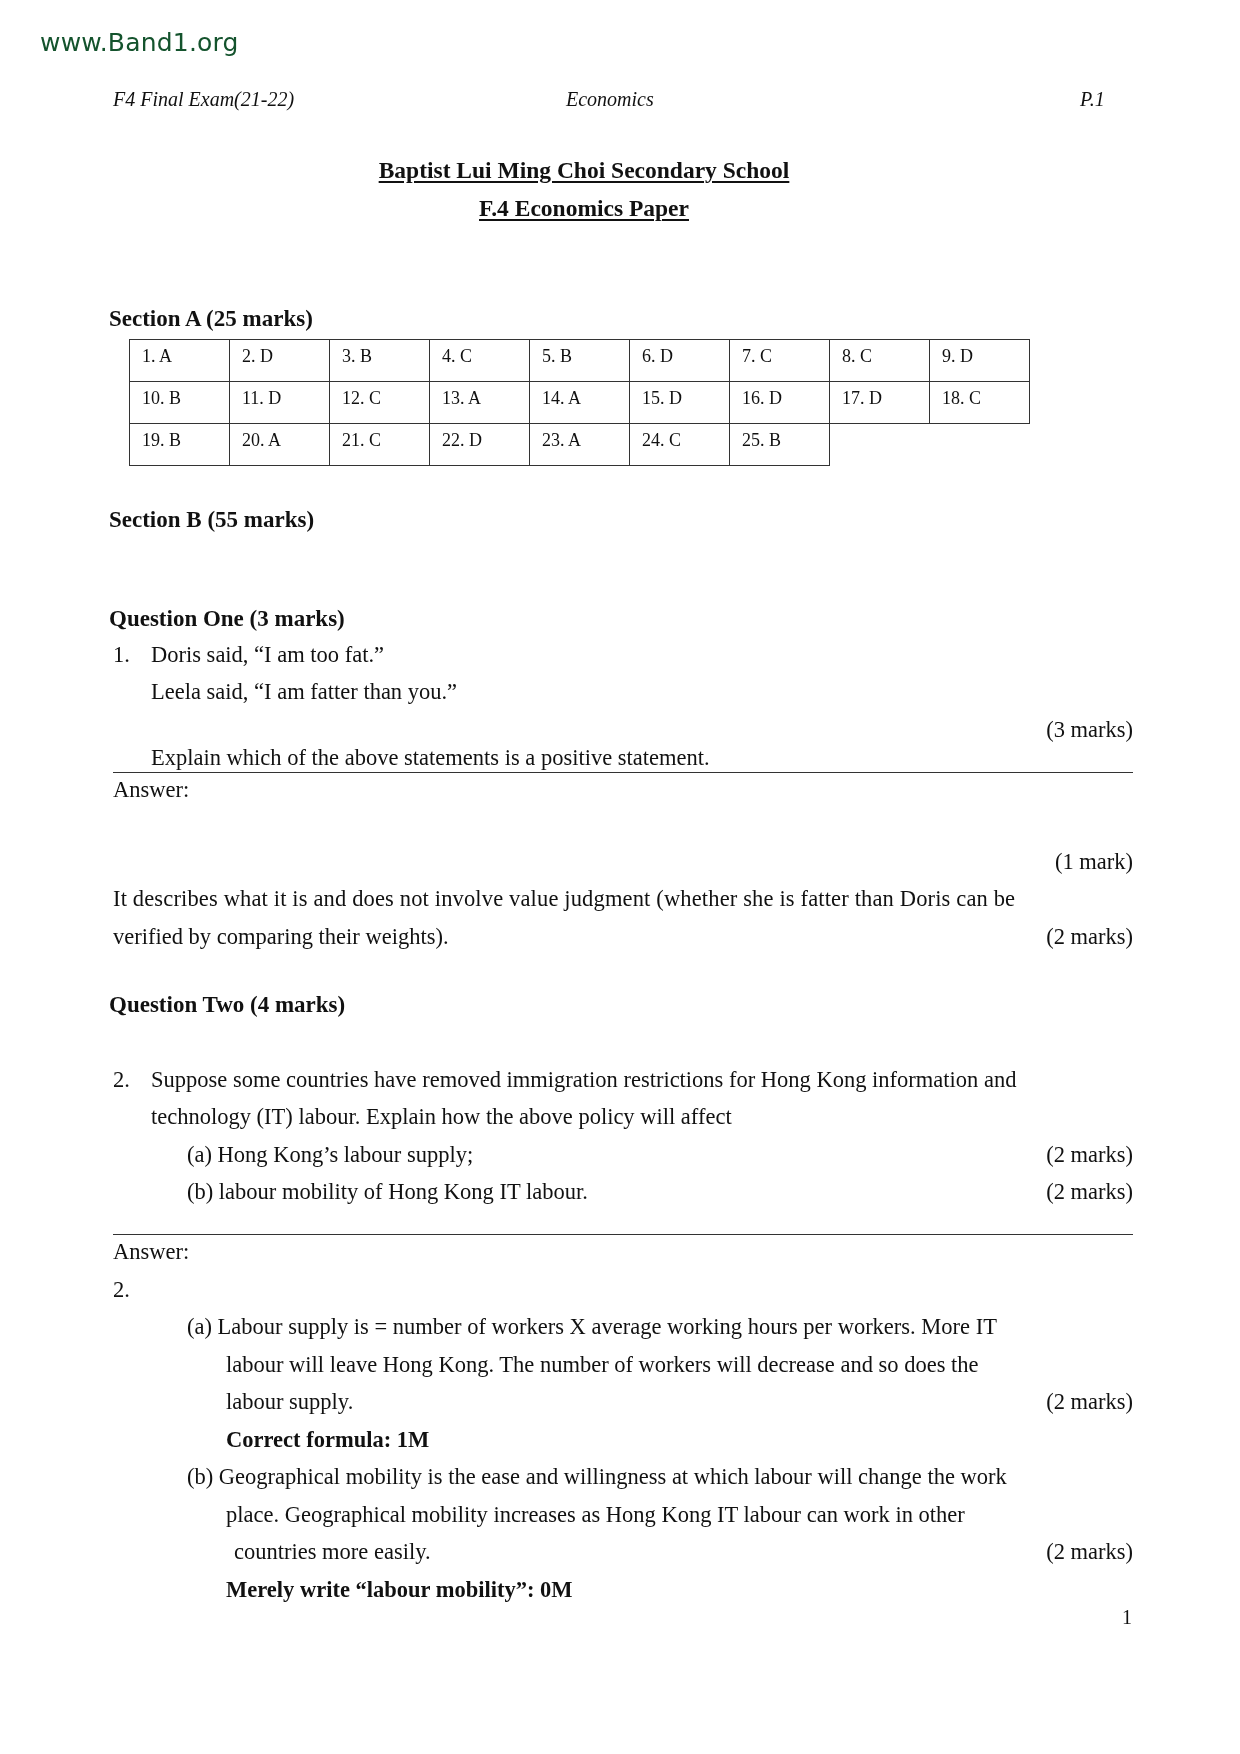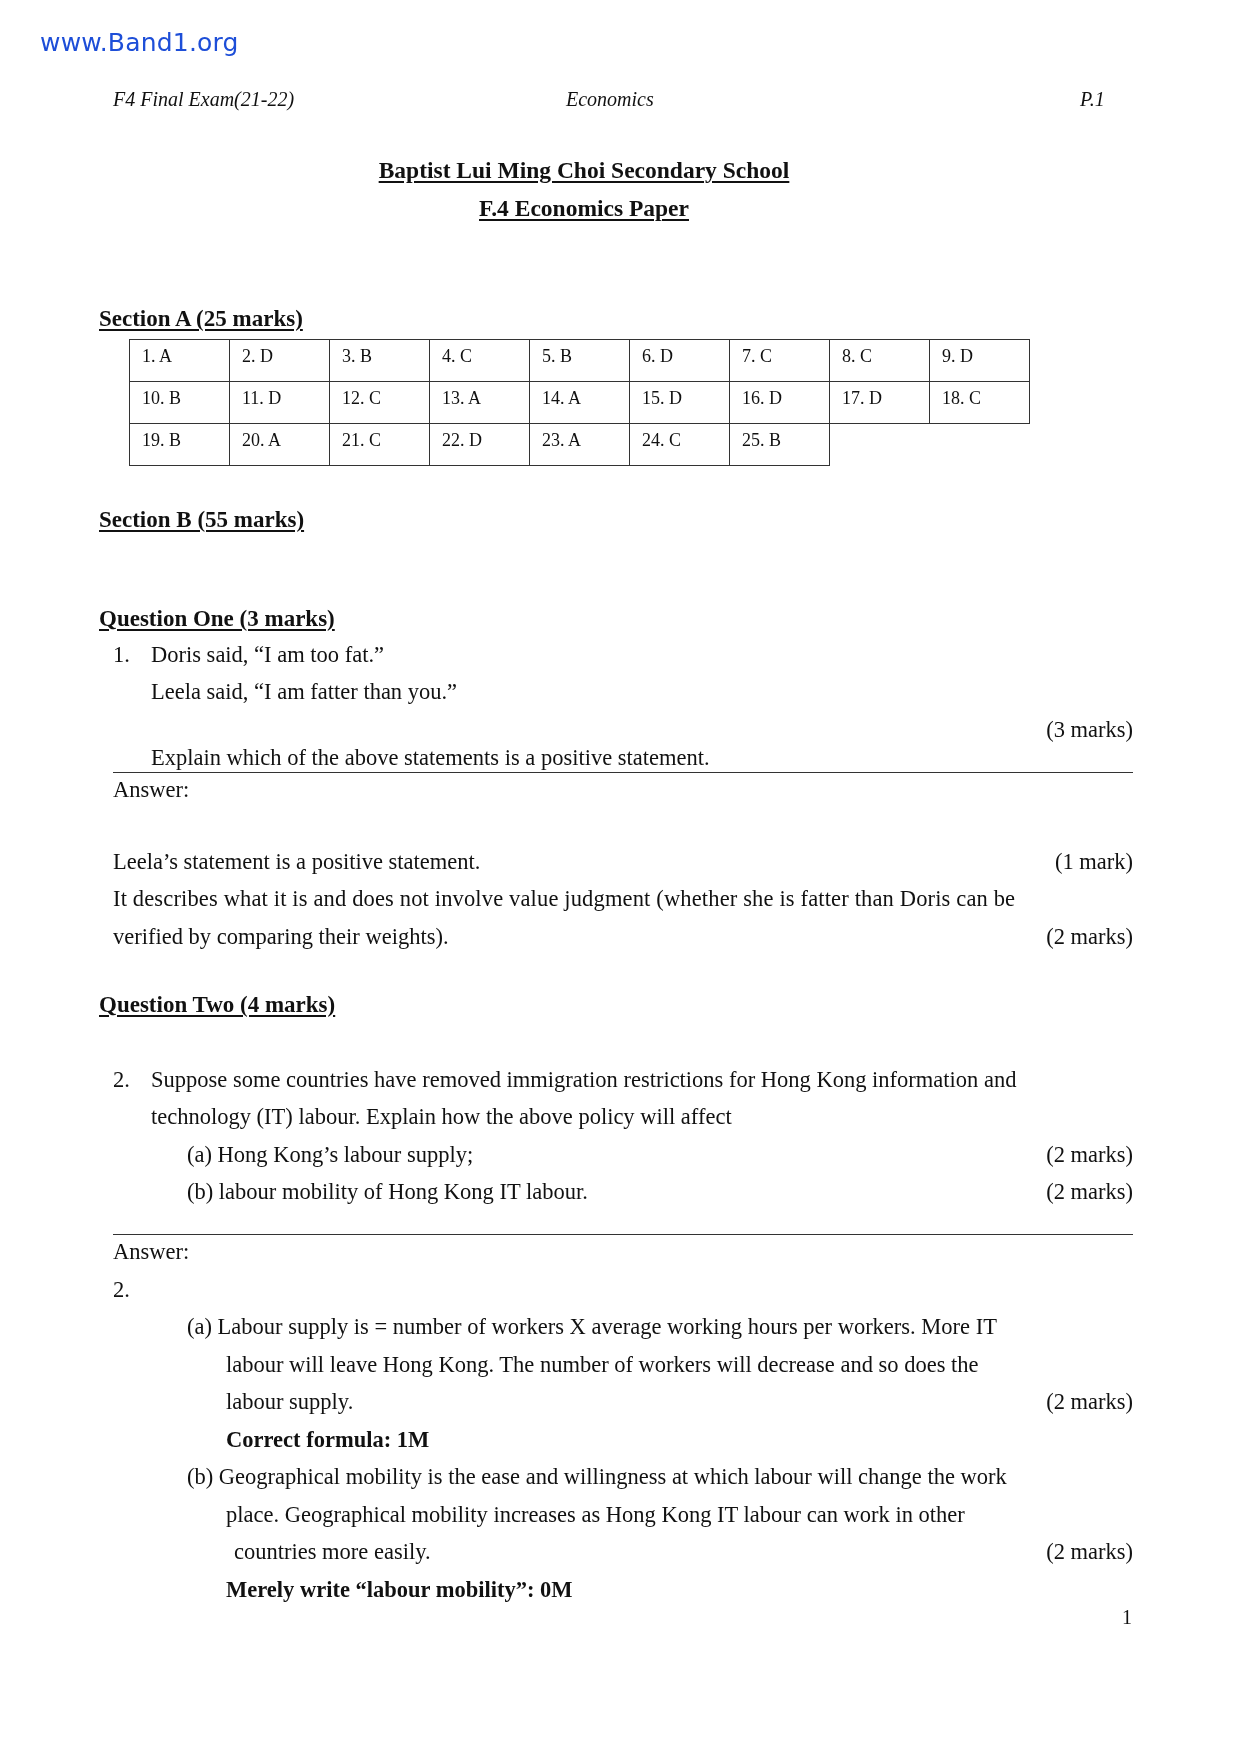--- a/index.html
+++ b/index.html
@@ -1,28 +1,28 @@
 <!DOCTYPE html>
 <html><head>
 <meta charset="utf-8">
 <style>
   html, body { margin: 0; padding: 0; background: #ffffff; }
   body { width: 1240px; height: 1754px; position: relative; overflow: hidden;
          font-family: "Liberation Serif", serif; color: #111; }
   .watermark { position: absolute; left: 40px; top: 28px; font-family: "DejaVu Sans", sans-serif;
-               font-size: 25px; color: #1d4ed8; letter-spacing: 0.2px; }
+               font-size: 25px; color: #14532d; letter-spacing: 0.2px; }
   .hdr { position: absolute; top: 88px; font-style: italic; font-size: 20px; }
   .hdr-left { left: 113px; }
   .hdr-center { left: 566px; }
   .hdr-right { left: 1080px; }
   .title-block { position: absolute; top: 152px; left: 0; width: 1168px; text-align: center; }
   .title-line { font-weight: bold; font-size: 23.5px; text-decoration: underline; line-height: 37.5px;
                 text-underline-offset: 3px; text-decoration-thickness: 2px; }
-  .sec { position: absolute; left: 99px; font-weight: bold; font-size: 23px;
-         text-decoration: underline; text-underline-offset: 3px; text-decoration-thickness: 2px; }
+  .sec { position: absolute; left: 109px; font-weight: bold; font-size: 23px;
+         text-underline-offset: 3px; text-decoration-thickness: 2px; }
   table.mc { position: absolute; left: 129px; top: 339px; border-collapse: collapse; font-size: 18px; }
   table.mc td { border: 1.5px solid #333; width: 100px; height: 42px; padding: 0 0 0 12px;
                 vertical-align: top; line-height: 32px; box-sizing: border-box; }
   table.mc td.empty { border: none; }
   .p { position: absolute; font-size: 22.5px; line-height: 37.5px; white-space: nowrap; }
   .row { position: absolute; left: 113px; width: 1020px; font-size: 22.5px; line-height: 37.5px; }
   .row .r { position: absolute; right: 0; top: 0; }
   .rule { position: absolute; left: 113px; width: 1020px; border-top: 1.5px solid #333; }
   .bold { font-weight: bold; }
   .pagenum { position: absolute; left: 1122px; top: 1606px; font-size: 20px; }
@@ -90,21 +90,20 @@
 <div class="p" style="left:151px; top:673px;">Leela said, “I am fatter than you.”</div>
 <div class="row" style="top:711px;">
   <span style="position:absolute; left:38px;margin-top:28px;">Explain which of the above statements is a positive statement.</span>
   <span class="r">(3 marks)</span>
 </div>
 
 <div class="rule" style="top:772px;"></div>
 <div class="p" style="left:113px; top:771px;">Answer:</div>
 
 <div class="row" style="top:843px;">
-  <span>Leela’s statement is a positive statement.</span>
   <span class="r">(1 mark)</span>
 </div>
 <div class="row" style="top:880px; white-space:nowrap; letter-spacing:0.15px;">It describes what it is and does not involve value judgment (whether she is fatter than Doris can be</div>
 <div class="row" style="top:918px;">
   <span>verified by comparing their weights).</span>
   <span class="r">(2 marks)</span>
 </div>
 
 <div class="sec" style="top:992px;">Question Two (4 marks)</div>
 

